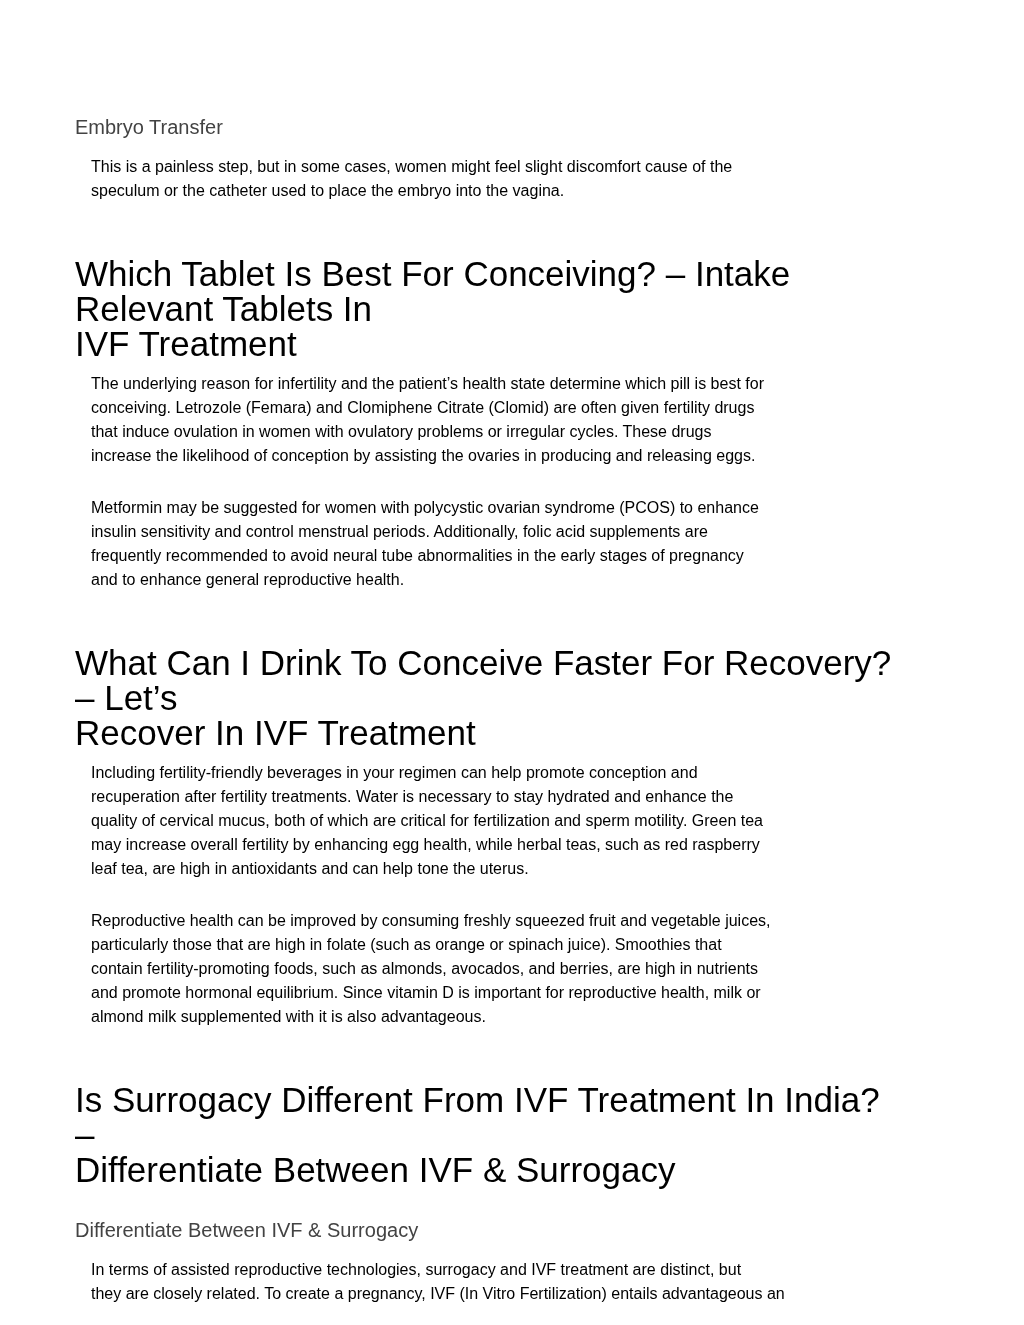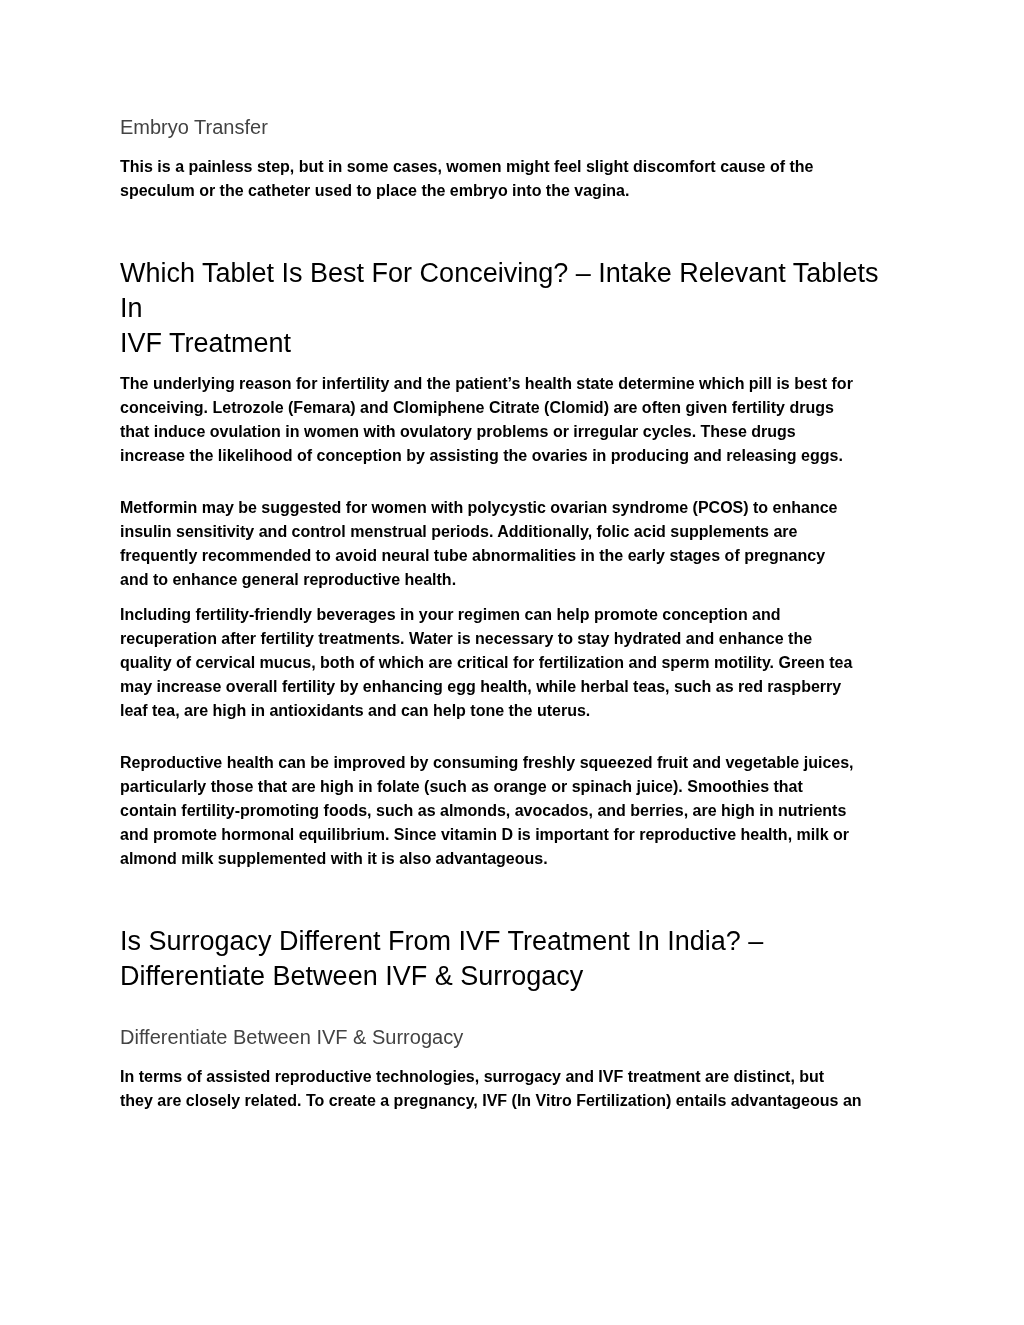--- a/index.html
+++ b/index.html
@@ -2,51 +2,51 @@
 <html><head>
 <meta charset="utf-8">
 <style>
   html, body { margin: 0; padding: 0; background: #ffffff; }
   .page {
     position: relative;
     width: 1024px;
     height: 1325px;
     background: #ffffff;
     box-sizing: border-box;
-    padding: 114px 121px 0 120px;
+    padding: 114px 121px 0 75px;
     overflow: hidden;
     font-family: "Liberation Sans", "DejaVu Sans", sans-serif;
     color: #000000;
     -webkit-font-smoothing: antialiased;
   }
   .page * { box-sizing: border-box; }
   h2 {
-    font-size: 27px;
+    font-size: 35px;
     line-height: 35px;
     font-weight: 400;
     color: #000000;
     margin: 53px 0 0 0;
     white-space: pre-line;
     letter-spacing: 0;
   }
   h3 {
     font-size: 20px;
     line-height: 26px;
     font-weight: 400;
     color: #434343;
     margin: 0;
     white-space: pre-line;
   }
   h3.h3-sub { margin-top: 30px; }
   p {
     font-size: 16px;
     line-height: 24px;
-    font-weight: 700;
+    font-weight: 400;
     color: #000000;
-    margin: 0;
+    margin: 16px;
     white-space: pre-line;
   }
   .p-after-h3 { margin-top: 15px; }
   .p-after-h2 { margin-top: 11px; }
   .p-blank-gap { margin-top: 28px; }
 </style>
 </head>
 <body>
 
 <div class="page">
@@ -64,20 +64,22 @@
 conceiving. Letrozole (Femara) and Clomiphene Citrate (Clomid) are often given fertility drugs
 that induce ovulation in women with ovulatory problems or irregular cycles. These drugs
 increase the likelihood of conception by assisting the ovaries in producing and releasing eggs.</p>
     <p class="p-blank-gap">Metformin may be suggested for women with polycystic ovarian syndrome (PCOS) to enhance
 insulin sensitivity and control menstrual periods. Additionally, folic acid supplements are
 frequently recommended to avoid neural tube abnormalities in the early stages of pregnancy
 and to enhance general reproductive health.</p>
   </section>
 
   <section>
+    <h2>What Can I Drink To Conceive Faster For Recovery? – Let’s
+Recover In IVF Treatment</h2>
     <p class="p-after-h2">Including fertility-friendly beverages in your regimen can help promote conception and
 recuperation after fertility treatments. Water is necessary to stay hydrated and enhance the
 quality of cervical mucus, both of which are critical for fertilization and sperm motility. Green tea
 may increase overall fertility by enhancing egg health, while herbal teas, such as red raspberry
 leaf tea, are high in antioxidants and can help tone the uterus.</p>
     <p class="p-blank-gap">Reproductive health can be improved by consuming freshly squeezed fruit and vegetable juices,
 particularly those that are high in folate (such as orange or spinach juice). Smoothies that
 contain fertility-promoting foods, such as almonds, avocados, and berries, are high in nutrients
 and promote hormonal equilibrium. Since vitamin D is important for reproductive health, milk or
 almond milk supplemented with it is also advantageous.</p>

